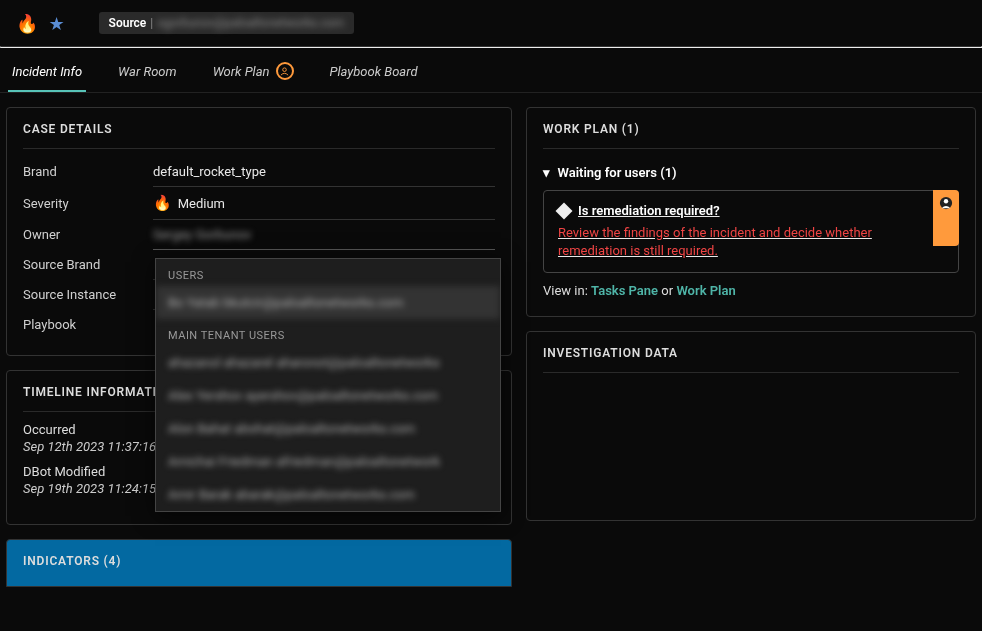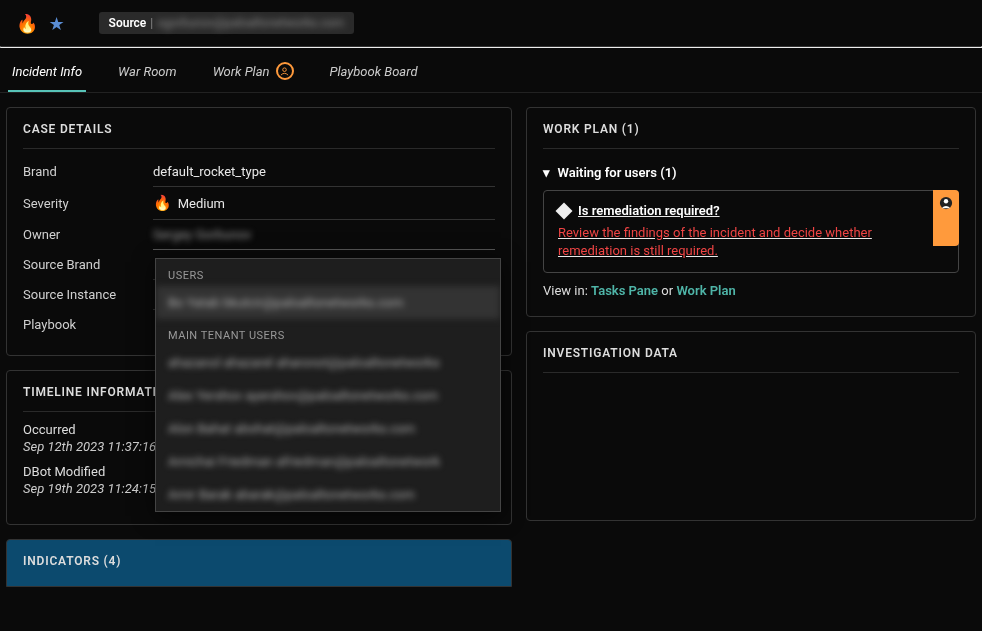--- a/index.html
+++ b/index.html
@@ -189,21 +189,21 @@
       padding: 9px 12px;
       color: #aaa;
       filter: blur(3px);
       cursor: pointer;
     }
     .dd-item.sel { background: #333; }
     .indicators-card {
       border: 1px solid #333;
       border-radius: 4px 4px 0 0;
       padding: 14px 16px 6px;
-      background: #0c4a6e;
+      background: #0369a1;
     }
   </style>
 </head>
 <body>
 
 <div class="topbar">
   <span class="icon-fire">🔥</span>
   <span class="icon-star">★</span>
   <span class="source-pill">
     <span class="label">Source</span>

